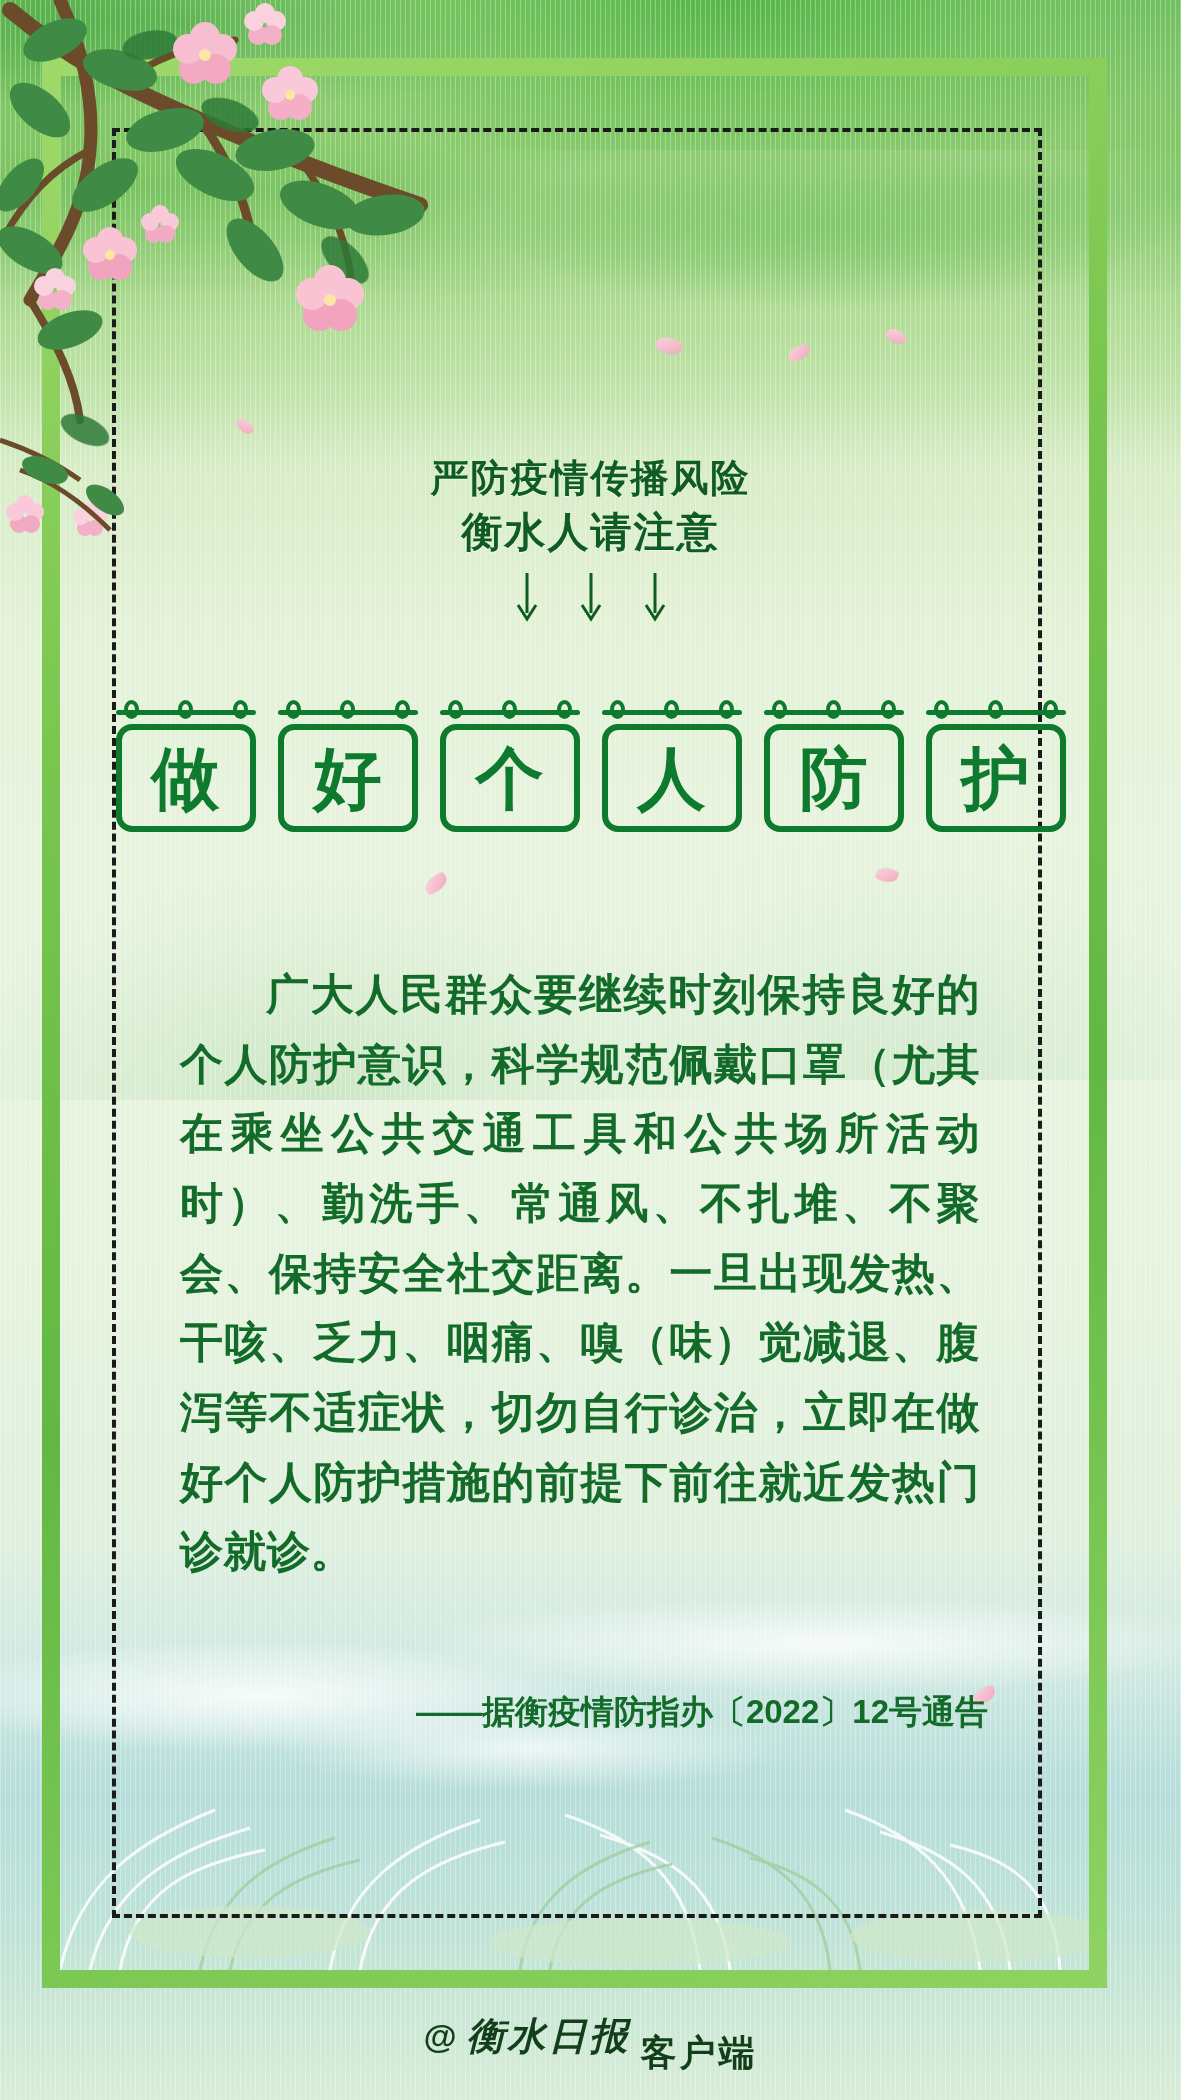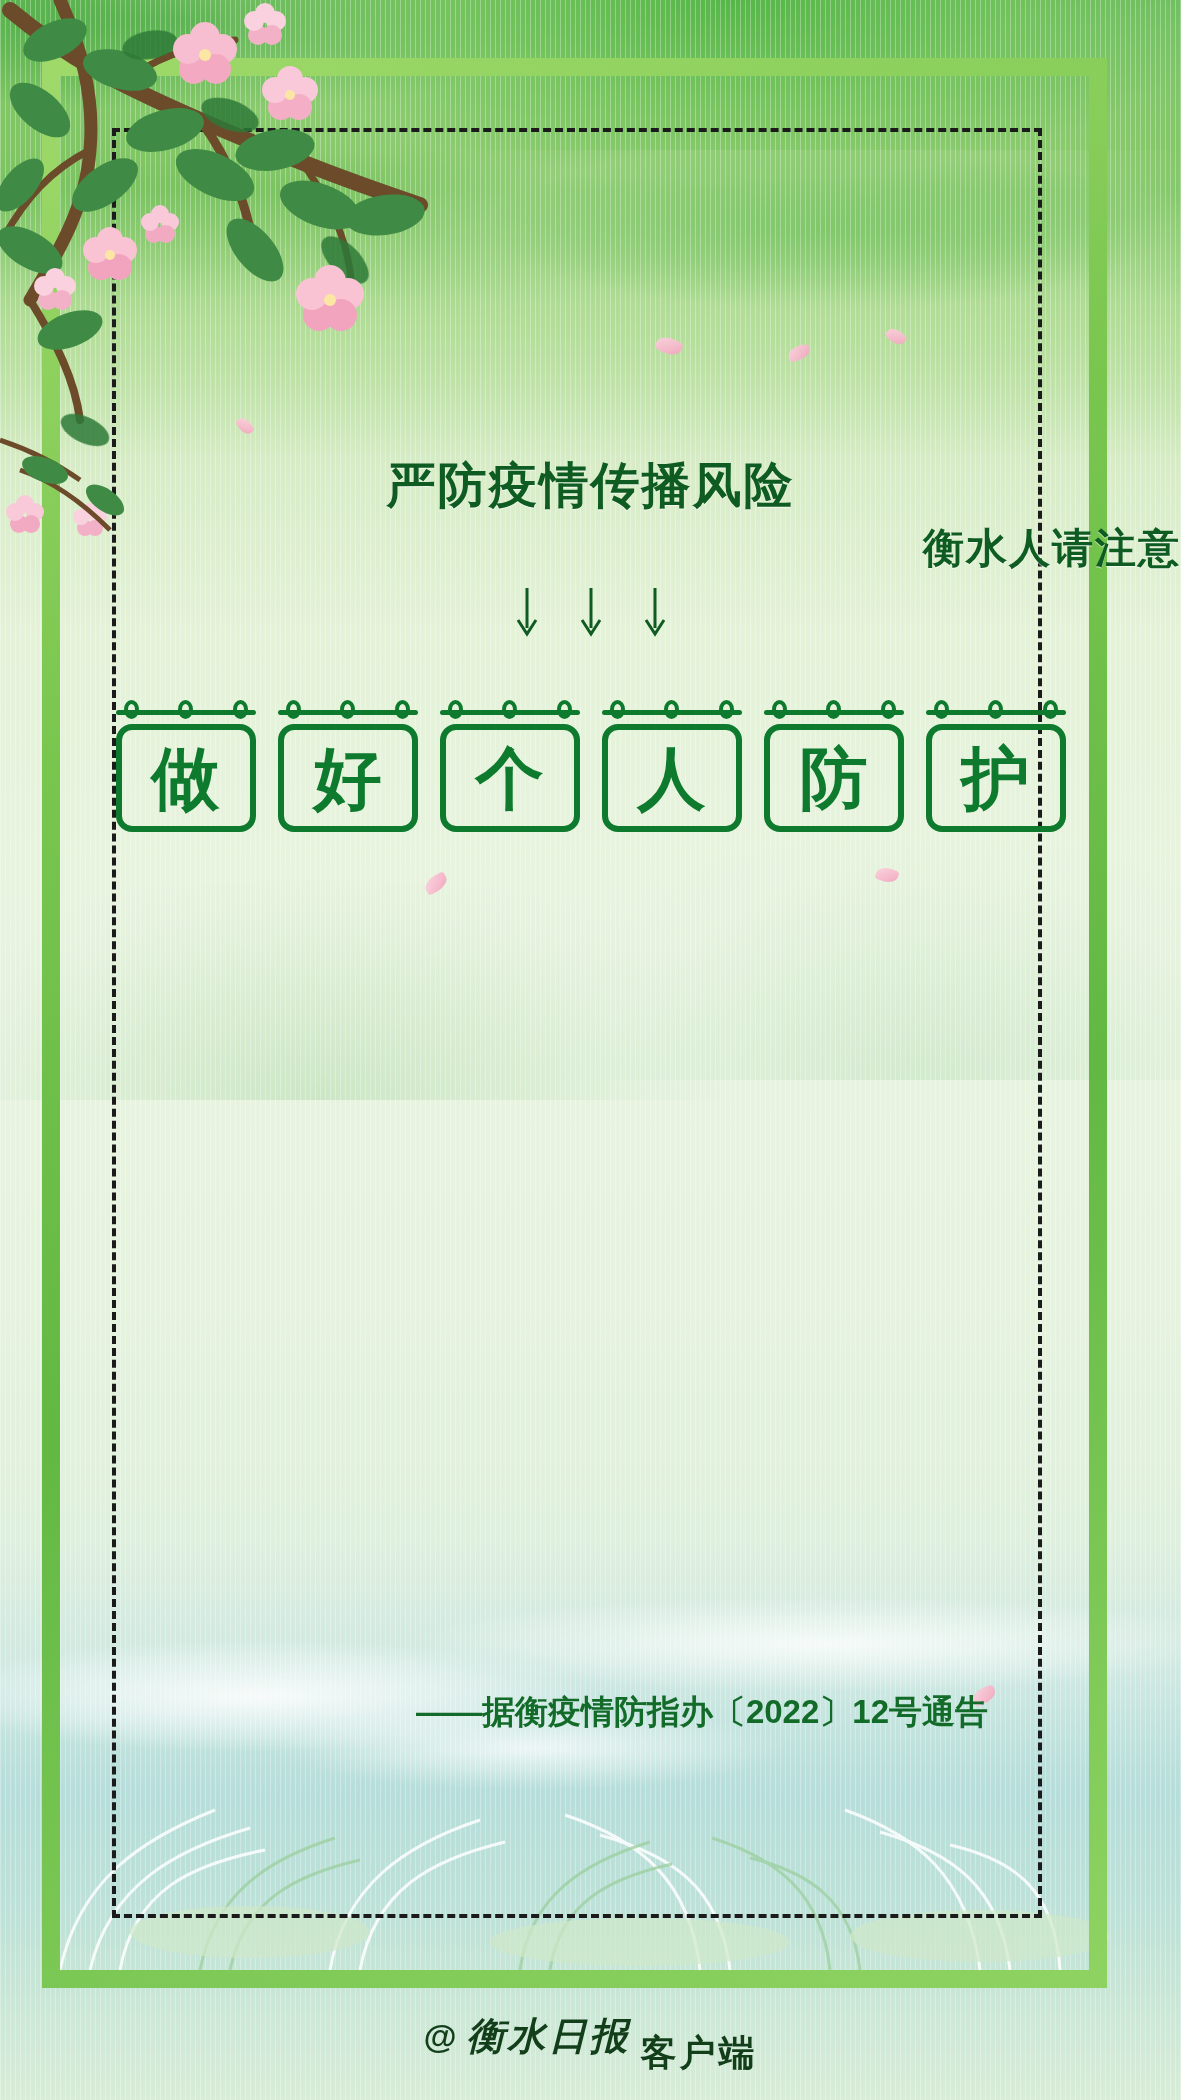--- a/index.html
+++ b/index.html
@@ -137,31 +137,30 @@
   .headline {
     position: absolute;
     left: 0; top: 452px;
     width: 1181px;
     text-align: center;
     color: #0f5c23;
     font-family: "Liberation Sans", sans-serif;
     font-weight: 700;
   }
   .headline .l1 {
-    font-size: 49px;
+    font-size: 38px;
     letter-spacing: 2px;
     line-height: 1.38;
     text-shadow: 0 1px 0 rgba(255,255,255,0.6);
   }
   .headline .l2 {
     font-size: 41px;
     letter-spacing: 2px;
     line-height: 1.38;
     text-shadow: 0 1px 0 rgba(255,255,255,0.6);
-    text-align: right;
   }
   .arrows {
     margin-top: 10px;
     display: flex;
     justify-content: center;
     gap: 38px;
   }
 
   
   .plaques {
@@ -521,20 +520,21 @@
         <div class="ring"></div>
         <div class="ring"></div>
       </div>
       <div class="rod"></div>
       <div class="card">
         <span>护</span>
       </div>
     </div>
   </div>
 
+  <div class="body-text">广大人民群众要继续时刻保持良好的个人防护意识，科学规范佩戴口罩（尤其在乘坐公共交通工具和公共场所活动时）、勤洗手、常通风、不扎堆、不聚会、保持安全社交距离。一旦出现发热、干咳、乏力、咽痛、嗅（味）觉减退、腹泻等不适症状，切勿自行诊治，立即在做好个人防护措施的前提下前往就近发热门诊就诊。</div>
   <div class="source">——据衡疫情防指办〔2022〕12号通告</div>
 
   <div class="footer">
     <span class="at">@</span>
     <span class="brand">衡水日报</span>
     <span class="sub">客户端</span>
   </div>
 
 </div>
 

